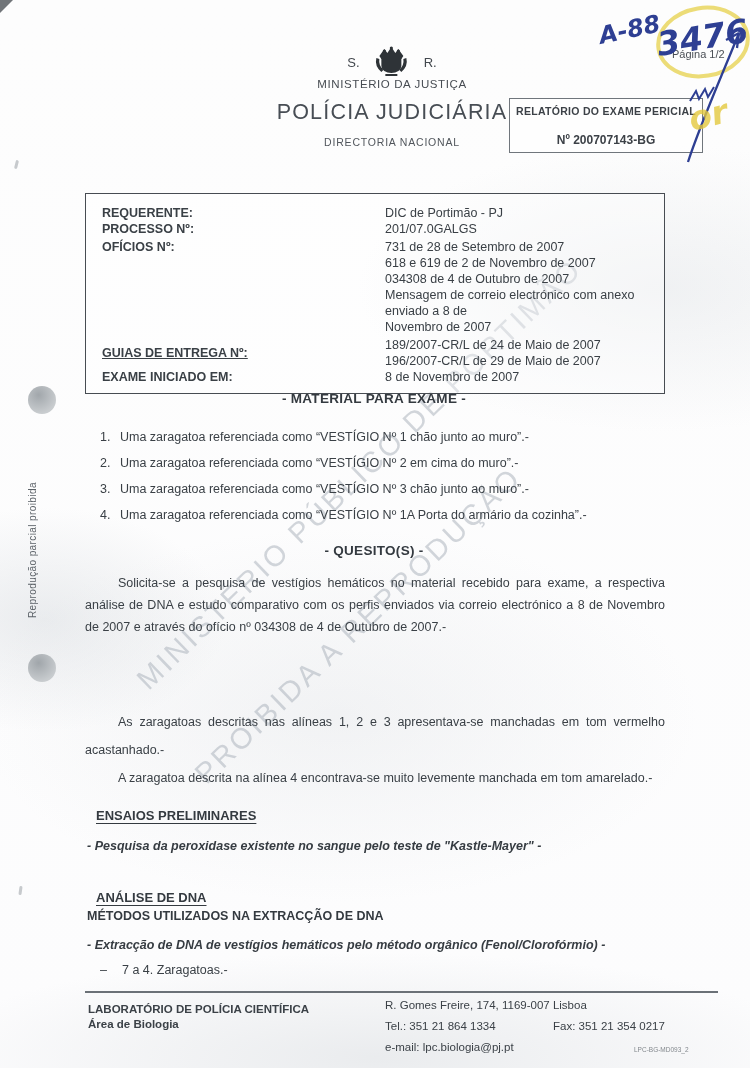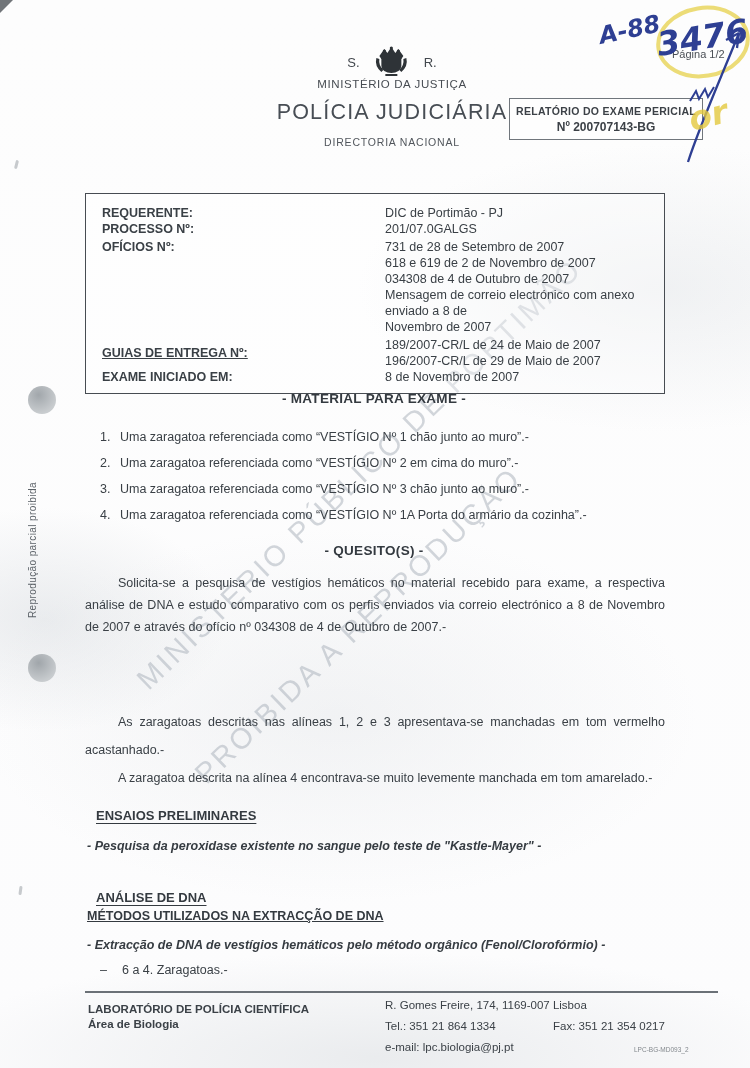--- a/index.html
+++ b/index.html
@@ -38,21 +38,21 @@
   .ministry{position:absolute;top:78px;left:392px;transform:translateX(-50%);
     font-size:11.5px;letter-spacing:.6px;color:#474c52;}
   .org-title{position:absolute;top:100px;left:392px;transform:translateX(-50%);
     font-size:21.5px;letter-spacing:1.2px;color:#474d54;}
   .directorate{position:absolute;top:136px;left:392px;transform:translateX(-50%);
     font-size:10.5px;letter-spacing:.8px;color:#51565c;}
   .page-num{position:absolute;top:48px;left:672px;font-size:11px;color:#4a4f55;}
   .report-box{position:absolute;left:509px;top:98px;width:188px;padding:6px 2px 5px;
     border:1px solid #70767c;text-align:center;background:rgba(255,255,255,.55);}
   .report-box .t{font-size:10.5px;font-weight:bold;letter-spacing:.3px;color:#3c4147;}
-  .report-box .n{font-size:12px;font-weight:bold;margin-top:3px;color:#3c4147;}
+  .report-box .n{font-size:12px;font-weight:bold;margin-top:16px;color:#3c4147;}
   
   .case-table{position:absolute;left:85px;top:193px;width:578px;
     border:1.5px solid #474c52;padding:11px 0 8px;background:rgba(255,255,255,.35);}
   .trow{display:flex;line-height:16px;font-size:12.5px;}
   .trow + .trow{}
   .trow.tight{margin-top:2px;}
   .tlabel{width:283px;padding-left:16px;font-weight:bold;flex-shrink:0;}
   .tvals{flex:1;padding-right:8px;}
   .lbl-oficios{}
   .lbl-guias{margin-top:8px;text-decoration:underline;}
@@ -64,21 +64,21 @@
   .mitem{display:flex;line-height:26px;font-size:12.5px;}
   .mnum{width:20px;margin-left:15px;flex-shrink:0;}
   .para{position:absolute;left:85px;width:580px;font-size:12.5px;
     text-align:justify;color:#3a4046;}
   .para p{margin:0;text-indent:33px;}
   .p-quesitos{top:572px;line-height:22px;}
   .p-obs{top:708px;line-height:28px;}
   .subhead{position:absolute;left:96px;font-weight:bold;font-size:13px;color:#343a40;
     text-decoration:underline;text-underline-offset:3px;margin-top:12px;}
   .h-ensaios{top:796px;} .h-adn{top:878px;}
-  .subhead2{position:absolute;left:87px;font-weight:bold;font-size:12.5px;color:#343a40;top:909px;text-decoration:underline;}
+  .subhead2{position:absolute;left:87px;font-weight:bold;font-size:12.5px;color:#343a40;top:909px;}
   .bi{position:absolute;left:87px;font-weight:bold;font-style:italic;font-size:12.5px;color:#363c42;}
   .l-kastle{top:839px;} .l-extr{top:938px;}
   .zrow{position:absolute;left:85px;top:963px;display:flex;font-size:12.5px;}
   .zdash{width:22px;margin-left:15px;}
   
   .f-line{position:absolute;left:85px;top:991px;width:633px;height:1.5px;background:#6b7177;}
   .f-lab{position:absolute;left:88px;top:1002px;font-size:11.5px;font-weight:bold;
     line-height:15px;color:#3b4147;}
   .f-r{position:absolute;font-size:11.5px;color:#3b4147;}
   .f-addr{left:385px;top:999px;} .f-tel{left:385px;top:1020px;} .f-fax{left:553px;top:1020px;}
@@ -213,21 +213,21 @@
   </div>
 
   <div class="subhead h-ensaios">ENSAIOS PRELIMINARES</div>
   <div class="bi l-kastle">- Pesquisa da peroxidase existente no sangue pelo teste de "Kastle-Mayer" -</div>
 
   <div class="subhead h-adn">ANÁLISE DE DNA</div>
   <div class="subhead2">MÉTODOS UTILIZADOS NA EXTRACÇÃO DE DNA</div>
   <div class="bi l-extr">- Extracção de DNA de vestígios hemáticos pelo método orgânico (Fenol/Clorofórmio) -</div>
   <div class="zrow">
     <span class="zdash">–</span>
-    <span>6 a 4. Zaragatoas.-</span>
+    <span>7 a 4. Zaragatoas.-</span>
   </div>
 
   <div class="f-line"></div>
   <div class="f-lab">
     <div>LABORATÓRIO DE POLÍCIA CIENTÍFICA</div>
     <div>Área de Biologia</div>
   </div>
   <div class="f-r f-addr">R. Gomes Freire, 174,  1169-007  Lisboa</div>
   <div class="f-r f-tel">Tel.: 351 21 864 1334</div>
   <div class="f-r f-fax">Fax: 351 21 354 0217</div>

